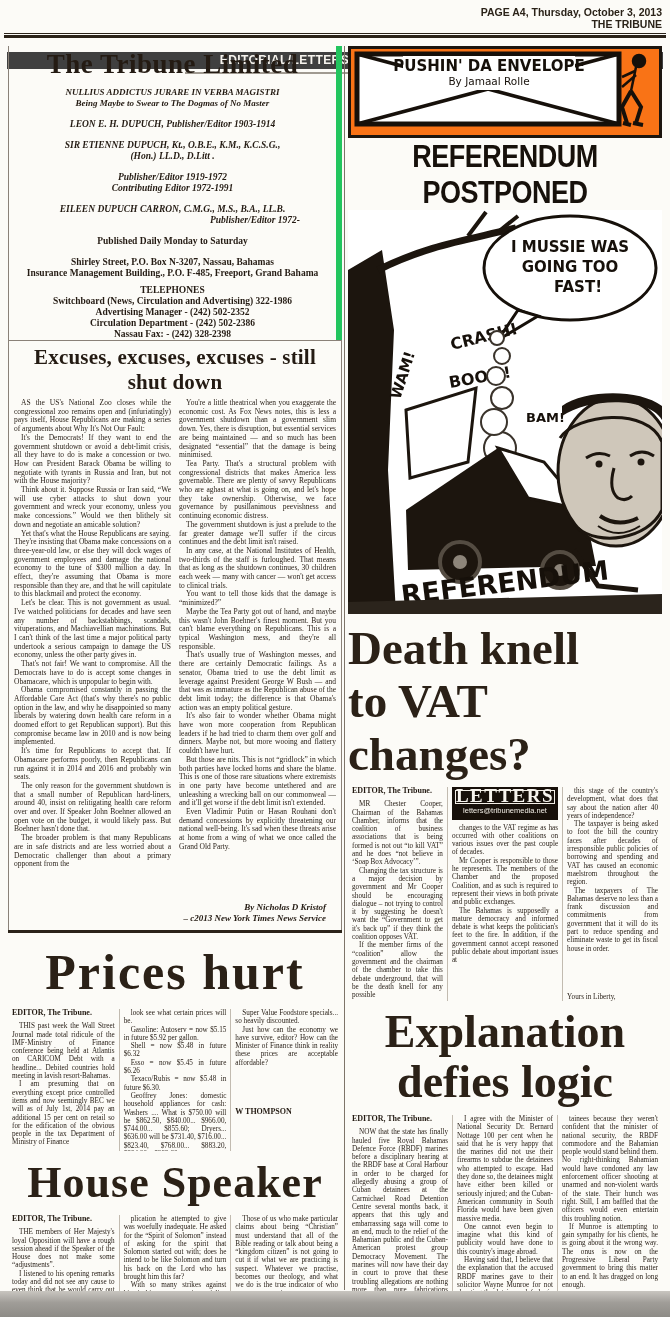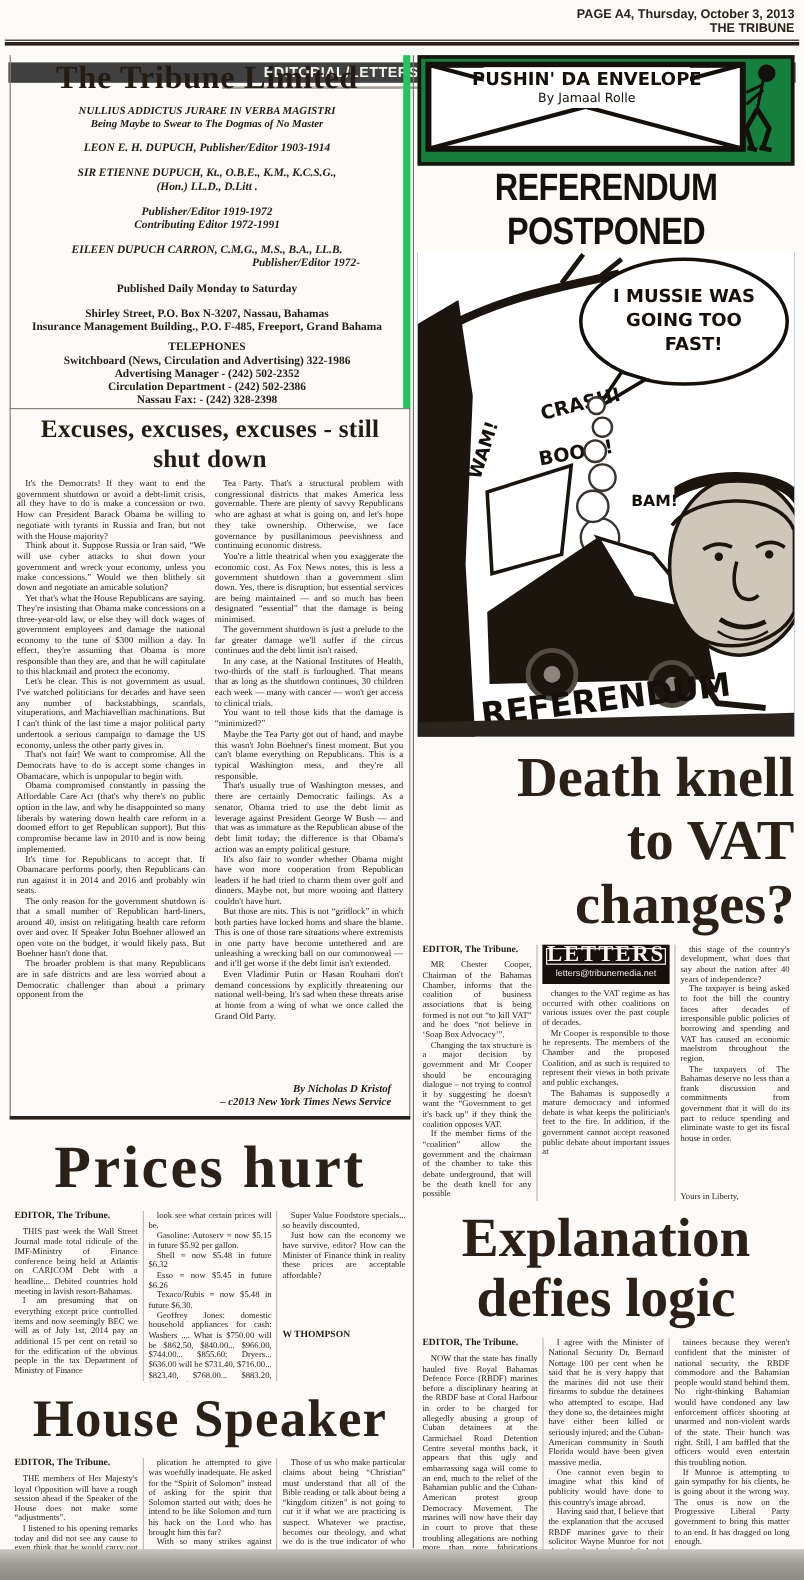--- a/index.html
+++ b/index.html
@@ -55,26 +55,26 @@
   .lcol { flex:1; padding:0 4px; }
   .lcol + .lcol { border-left:1px solid #c2bbb0; }
   .salut { font-weight:bold; font-size:8px; margin-bottom:5px; text-indent:0; }
   .sign { margin-top:6px; }
   .sign-name { font-weight:bold; font-size:8px; }
   .sign div { line-height:9px;margin-top:40px; }
   .h-prices { height:142px; } .h-speaker { height:176px; }
   .h-vat { height:214px; } .h-logic { height:234px; }
 
   
-  .strip-box { border:3px solid #1c150e; height:86px; background:#15803d; }
+  .strip-box { border:3px solid #1c150e; height:86px; background:#f97316; }
   .ref-head { font-family:"Liberation Sans",sans-serif; font-weight:bold; font-size:27px;
               text-align:center; letter-spacing:-.5px; color:#17110b;
               transform:scaleY(1.18); transform-origin:center; margin:6px 0 4px 0; }
   .cartoon { height:404px; background:#3b82f6; }
-  .vat-head { font-size:47px; font-weight:bold; text-align:right; line-height:53px;
+  .vat-head { font-size:47px; font-weight:bold; text-align:left; line-height:53px;
               color:#2b2117; margin:8px 0 6px 0; }
   .exp-head { font-size:46px; font-weight:bold; text-align:center; line-height:50px;
               color:#2b2117; margin:6px 0 8px 0; }
 
   
   .letters-box { background:#17100a; padding:3px; margin:0 0 4px 0; }
   .letters-box .frame { border:1.5px solid #f3efe7; color:#f7f4ee; text-align:center;
         font-size:19px; font-weight:bold; letter-spacing:1.5px; padding:1px 0 3px 0;
         font-family:"Liberation Serif",serif; }
   .letters-box .email { color:#f2eee6; text-align:center; font-family:"Liberation Sans",sans-serif;
@@ -130,33 +130,34 @@
           <div>Circulation Department - (242) 502-2386</div>
           <div>Nassau Fax: - (242) 328-2398</div>
         </div>
 
     </div>
 
     <div class="ed-box">
       <div class="ed-headline">Excuses, excuses, excuses - still shut down</div>
       <div class="ed-cols">
         <div class="col">
+            <p>AS the US's National Zoo closes while the congressional zoo remains open and (infuriatingly) pays itself, House Republicans are making a series of arguments about Why It's Not Our Fault:</p>
             <p>It's the Democrats! If they want to end the government shutdown or avoid a debt-limit crisis, all they have to do is make a concession or two. How can President Barack Obama be willing to negotiate with tyrants in Russia and Iran, but not with the House majority?</p>
             <p>Think about it. Suppose Russia or Iran said, “We will use cyber attacks to shut down your government and wreck your economy, unless you make concessions.” Would we then blithely sit down and negotiate an amicable solution?</p>
             <p>Yet that's what the House Republicans are saying. They're insisting that Obama make concessions on a three-year-old law, or else they will dock wages of government employees and damage the national economy to the tune of $300 million a day. In effect, they're assuming that Obama is more responsible than they are, and that he will capitulate to this blackmail and protect the economy.</p>
             <p>Let's be clear. This is not government as usual. I've watched politicians for decades and have seen any number of backstabbings, scandals, vituperations, and Machiavellian machinations. But I can't think of the last time a major political party undertook a serious campaign to damage the US economy, unless the other party gives in.</p>
             <p>That's not fair! We want to compromise. All the Democrats have to do is accept some changes in Obamacare, which is unpopular to begin with.</p>
             <p>Obama compromised constantly in passing the Affordable Care Act (that's why there's no public option in the law, and why he disappointed so many liberals by watering down health care reform in a doomed effort to get Republican support). But this compromise became law in 2010 and is now being implemented.</p>
             <p>It's time for Republicans to accept that. If Obamacare performs poorly, then Republicans can run against it in 2014 and 2016 and probably win seats.</p>
             <p>The only reason for the government shutdown is that a small number of Republican hard-liners, around 40, insist on relitigating health care reform over and over. If Speaker John Boehner allowed an open vote on the budget, it would likely pass. But Boehner hasn't done that.</p>
             <p>The broader problem is that many Republicans are in safe districts and are less worried about a Democratic challenger than about a primary opponent from the</p>
           </div>
         <div class="col">
+            <p>You're a little theatrical when you exaggerate the economic cost. As Fox News notes, this is less a government shutdown than a government slim down. Yes, there is disruption, but essential services are being maintained — and so much has been designated “essential” that the damage is being minimised.</p>
             <p>Tea Party. That's a structural problem with congressional districts that makes America less governable. There are plenty of savvy Republicans who are aghast at what is going on, and let's hope they take ownership. Otherwise, we face governance by pusillanimous peevishness and continuing economic distress.</p>
-            <p>You're a little theatrical when you exaggerate the economic cost. As Fox News notes, this is less a government shutdown than a government slim down. Yes, there is disruption, but essential services are being maintained — and so much has been designated “essential” that the damage is being minimised.</p>
             <p>The government shutdown is just a prelude to the far greater damage we'll suffer if the circus continues and the debt limit isn't raised.</p>
             <p>In any case, at the National Institutes of Health, two-thirds of the staff is furloughed. That means that as long as the shutdown continues, 30 children each week — many with cancer — won't get access to clinical trials.</p>
             <p>You want to tell those kids that the damage is “minimized?”</p>
             <p>Maybe the Tea Party got out of hand, and maybe this wasn't John Boehner's finest moment. But you can't blame everything on Republicans. This is a typical Washington mess, and they're all responsible.</p>
             <p>That's usually true of Washington messes, and there are certainly Democratic failings. As a senator, Obama tried to use the debt limit as leverage against President George W Bush — and that was as immature as the Republican abuse of the debt limit today; the difference is that Obama's action was an empty political gesture.</p>
             <p>It's also fair to wonder whether Obama might have won more cooperation from Republican leaders if he had tried to charm them over golf and dinners. Maybe not, but more wooing and flattery couldn't have hurt.</p>
             <p>But those are nits. This is not “gridlock” in which both parties have locked horns and share the blame. This is one of those rare situations where extremists in one party have become untethered and are unleashing a wrecking ball on our commonweal — and it'll get worse if the debt limit isn't extended.</p>
             <p>Even Vladimir Putin or Hasan Rouhani don't demand concessions by explicitly threatening our national well-being. It's sad when these threats arise at home from a wing of what we once called the Grand Old Party.</p>
           </div>
       </div>

